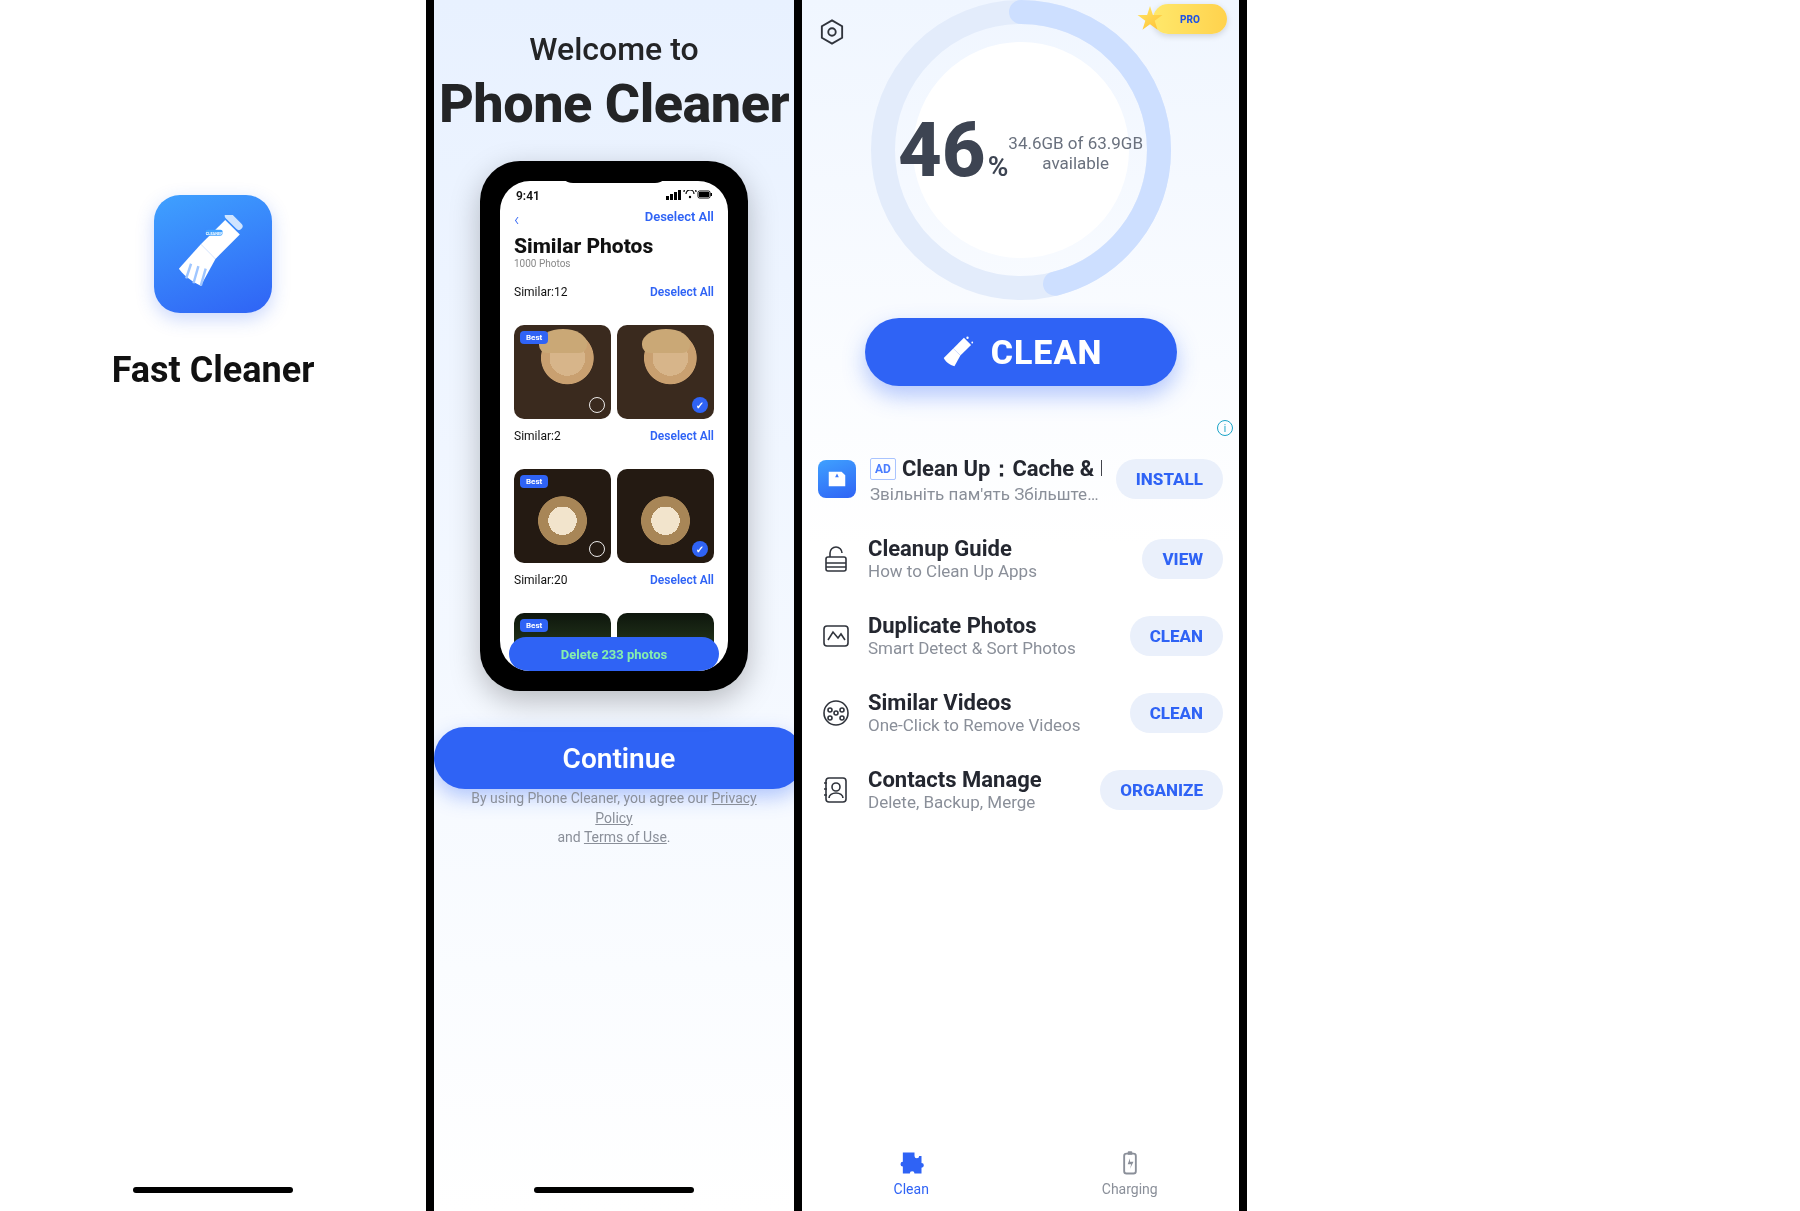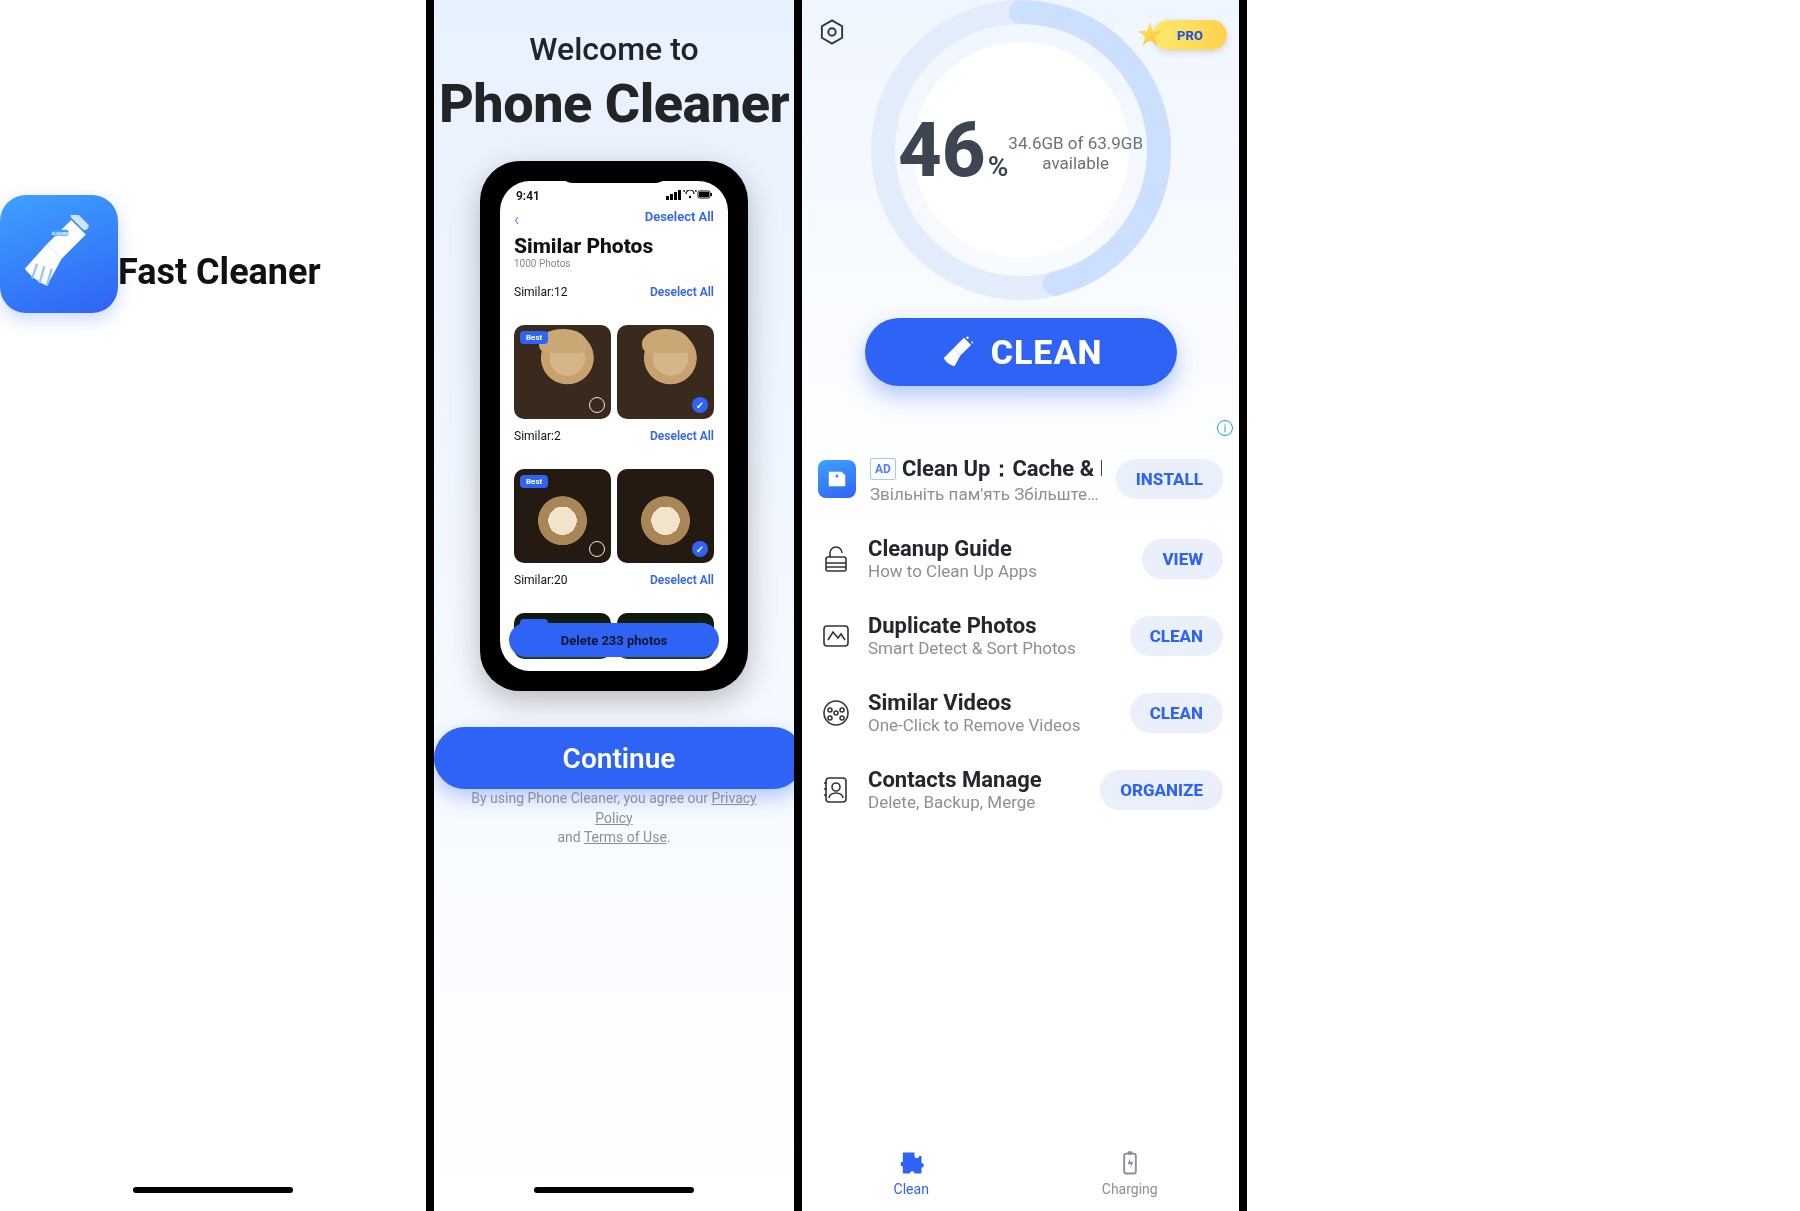--- a/index.html
+++ b/index.html
@@ -28,21 +28,21 @@
     left: 50%;
     transform: translateX(-50%);
     width: 160px;
     height: 6px;
     border-radius: 3px;
     background: #000;
   }
 
   
   .p1-inner {
-    display:flex; align-items:center;
+    display:flex; flex-direction:column; align-items:center;
     padding-top:195px;
   }
   .app-icon {
     width:118px; height:118px; border-radius:26px;
     background: linear-gradient(160deg,#3fa1ff 0%, #2f63f5 100%);
     display:flex; align-items:center; justify-content:center;
     box-shadow: 0 6px 18px rgba(47,99,245,.25);
   }
   .broom-svg { width:78px; height:78px; }
   .p1-title { margin-top:36px; font-size:36px; font-weight:700; color:#111; }
@@ -94,23 +94,23 @@
   }
   .dot { border:1.5px solid rgba(255,255,255,.9); }
   .tick { background:#2f63f5; display:flex; align-items:center; justify-content:center; }
   .tick::after { content:"✓"; color:#fff; font-size:10px; font-weight:800; }
   .hat {
     position:absolute; top:4px; left:50%; transform:translateX(-50%);
     width:48px; height:24px; background:#caa876;
     border-radius: 50% 50% 8px 8px / 60% 60% 8px 8px;
   }
   .ps-delete {
-    position:absolute; bottom:14px; left:50%; transform:translateX(-50%);
+    position:absolute; bottom:0; left:50%; transform:translateX(-50%);
     width:210px; height:34px; border-radius:17px; background:#2f63f5;
-    color:#0f172a; font-weight:700; font-size:13px;
+    color:#86efac; font-weight:700; font-size:13px;
     display:flex; align-items:center; justify-content:center;
   }
   .ps-row.short .thumb { height:46px; }
 
   .continue-btn {
     width:370px; height:62px; margin:36px auto 0; border-radius:31px;
     background:#2f63f5; color:#fff; font-size:28px; font-weight:600;
     display:flex; align-items:center; justify-content:center;
     box-shadow: 0 8px 20px rgba(47,99,245,.35);
     cursor:pointer;
@@ -123,24 +123,24 @@
 
   
   .p3-top {
     position:relative; height:418px;
   }
   .gear {
     position:absolute; top:16px; left:14px; width:32px; height:32px;
     display:flex; align-items:center; justify-content:center;
   }
   .pro {
-    position:absolute; top:20px; right:12px;
+    position:absolute; top:4px; right:12px;
     width:74px; height:30px; border-radius:15px;
     background: linear-gradient(90deg,#ffe86b,#ffd24d);
-    color:#1f54e6; font-weight:800; font-size:13px;
+    color:#1f54e6; font-weight:800; font-size:10px;
     display:flex; align-items:center; justify-content:center;
     box-shadow: 0 2px 6px rgba(0,0,0,.15);
     text-align: right;
   }
   .pro::before {
     content:""; position:absolute; left:-16px; top:2px; width:26px; height:26px;
     background:linear-gradient(145deg,#ffe86b,#ffbe2e);
     clip-path: polygon(50% 0,61% 35%,98% 35%,68% 57%,79% 91%,50% 70%,21% 91%,32% 57%,2% 35%,39% 35%);
   }
   .gauge-wrap {

